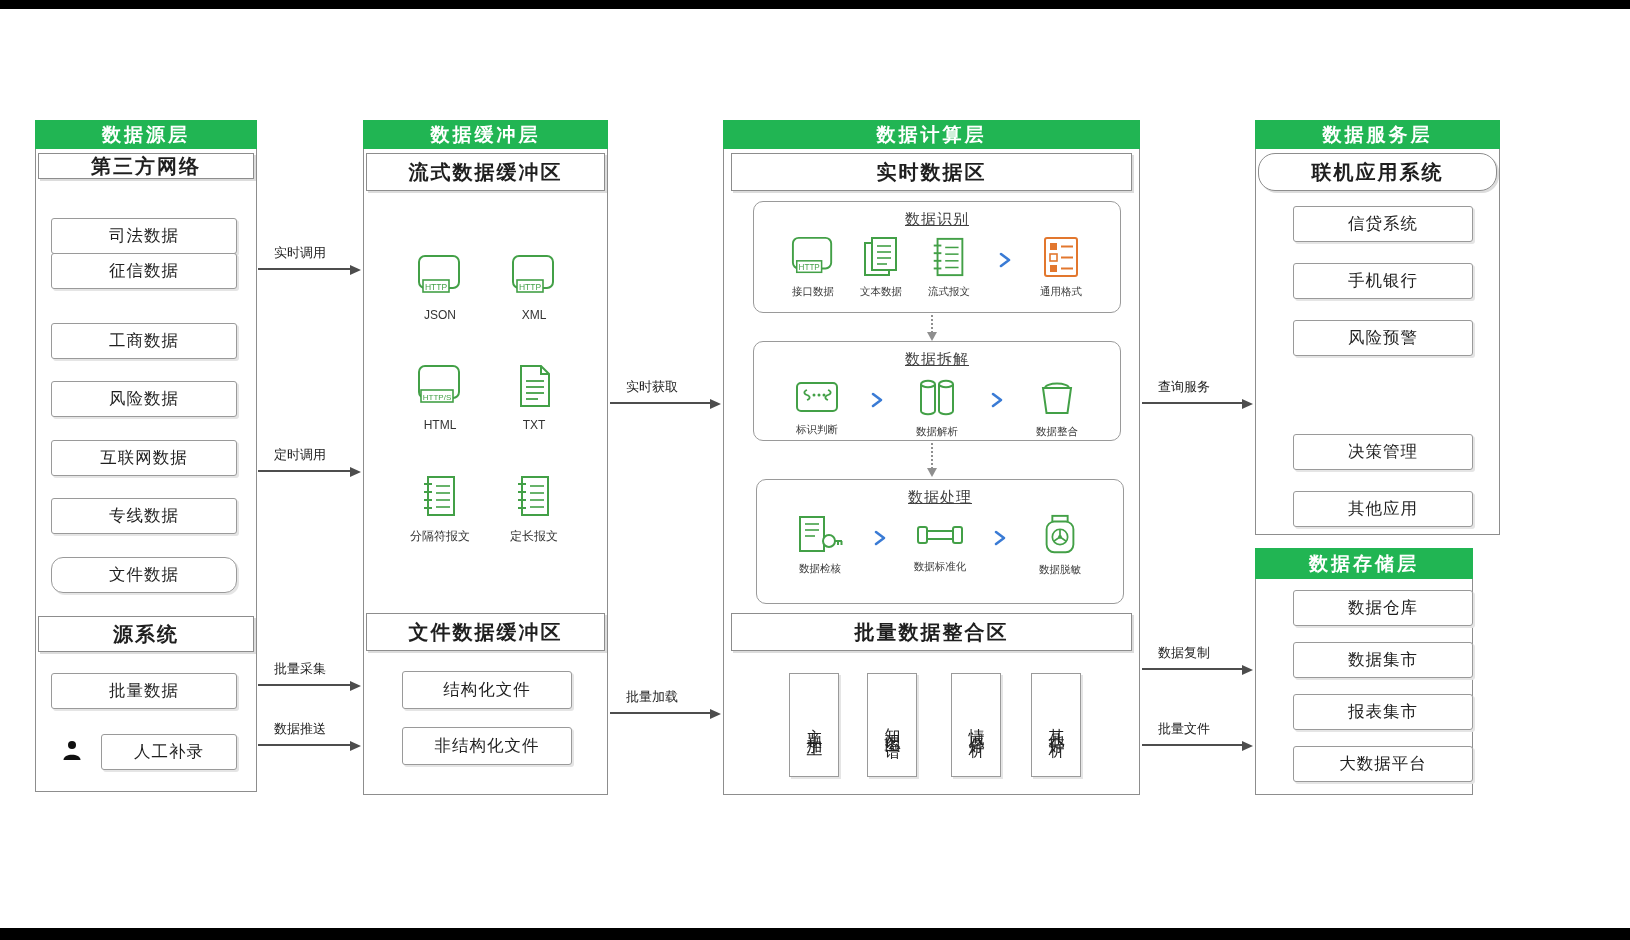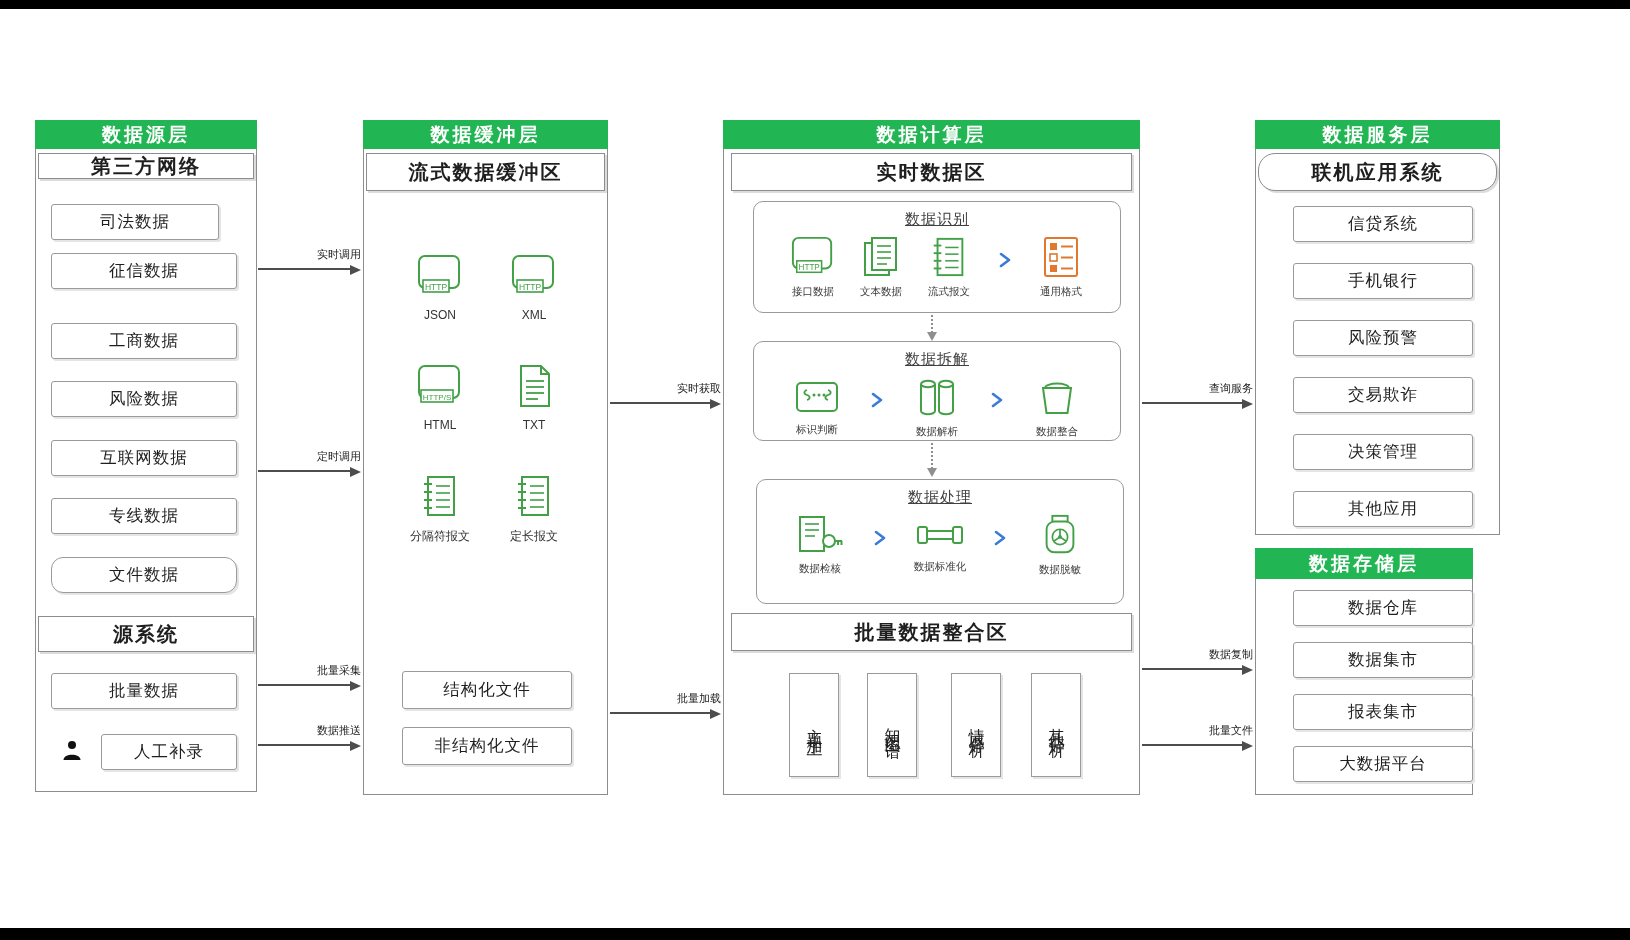--- a/index.html
+++ b/index.html
@@ -24,22 +24,22 @@
   .stagetitle { text-align:center; font-size:15px; color:#404040; padding-top:8px; letter-spacing:1px;text-decoration:underline; }
   .icons-row { display:flex; align-items:center; justify-content:center; padding-top:6px; }
   .icell { display:flex; flex-direction:column; align-items:center; min-width:62px; }
   .icell .lb { font-size:10.5px; color:#3a3a3a; margin-top:2px; white-space:nowrap; }
   .chev { display:flex; align-items:center; margin:0 12px 14px 12px; }
 
   .bufcell { position:absolute; width:96px; display:flex; flex-direction:column; align-items:center; }
   .bufcell .lb { font-size:12px; color:#333; margin-top:5px; white-space:nowrap; }
 
   .arrow { position:absolute; }
-  .arrow .lbl { position:absolute; left:16px; right:0; bottom:8px; text-align:right;
-                font-size:11px; color:#222; white-space:nowrap; }
+  .arrow .lbl { position:absolute; left:16px; right:0; bottom:8px; text-align:left;
+                font-size:13px; color:#222; white-space:nowrap; }
   .arrow .line { position:absolute; left:0; right:9px; bottom:0; height:2px; background:#4d4d4d; }
   .arrow .head { position:absolute; right:0; bottom:-4.5px; width:0; height:0;
                  border-left:11px solid #4d4d4d; border-top:5.5px solid transparent;
                  border-bottom:5.5px solid transparent; }
 
   .vdots { position:absolute; width:0; border-left:2px dotted #8f8f8f; }
   .vdots .head { position:absolute; left:-6px; bottom:-8px; width:0; height:0;
                  border-top:9px solid #8f8f8f; border-left:5px solid transparent;
                  border-right:5px solid transparent; }
 
@@ -53,21 +53,21 @@
 <body>
 
 <div class="stage">
   <div class="bar top"></div>
   <div class="bar bottom"></div>
 
   <div class="col" style="left:35px;top:120px;width:222px;height:672px;">
     <div class="ghead">数据源层</div>
     <div class="tbox" style="left:2px;right:2px;top:32px;height:26px;">第三方网络</div>
 
-    <div class="item" style="left:15px;width:168px;top:83px;height:36px;">司法数据</div>
+    <div class="item" style="left:15px;width:186px;top:97px;height:36px;">司法数据</div>
     <div class="item" style="left:15px;width:186px;top:132px;height:36px;">征信数据</div>
     <div class="item" style="left:15px;width:186px;top:202px;height:36px;">工商数据</div>
     <div class="item" style="left:15px;width:186px;top:260px;height:36px;">风险数据</div>
     <div class="item" style="left:15px;width:186px;top:319px;height:36px;">互联网数据</div>
     <div class="item" style="left:15px;width:186px;top:377px;height:36px;">专线数据</div>
     <div class="item" style="left:15px;width:186px;top:436px;height:36px;border-radius:12px;">文件数据</div>
 
     <div class="tbox" style="left:2px;right:2px;top:495px;height:36px;">源系统</div>
     <div class="item" style="left:15px;width:186px;top:552px;height:36px;">批量数据</div>
 
@@ -155,20 +155,21 @@
           <line x1="6" y1="35" x2="14" y2="35" stroke="#43a047" stroke-width="2"></line>
           <line x1="18" y1="13" x2="32" y2="13" stroke="#43a047" stroke-width="1.6"></line>
           <line x1="18" y1="20" x2="32" y2="20" stroke="#43a047" stroke-width="1.6"></line>
           <line x1="18" y1="27" x2="32" y2="27" stroke="#43a047" stroke-width="1.6"></line>
           <line x1="18" y1="34" x2="32" y2="34" stroke="#43a047" stroke-width="1.6"></line>
         </svg>
       </span>
       <span class="lb">定长报文</span>
     </div>
 
+    <div class="tbox" style="left:2px;right:2px;top:492px;height:38px;">文件数据缓冲区</div>
     <div class="item" style="left:38px;width:170px;top:550px;height:38px;">结构化文件</div>
     <div class="item" style="left:38px;width:170px;top:606px;height:38px;">非结构化文件</div>
   </div>
 
   <div class="col" style="left:723px;top:120px;width:417px;height:675px;">
     <div class="ghead">数据计算层</div>
     <div class="tbox" style="left:7px;right:7px;top:32px;height:38px;">实时数据区</div>
 
     <div class="stagebox" style="left:29px;top:80px;width:368px;height:112px;">
       <div class="stagetitle">数据识别</div>
@@ -356,21 +357,20 @@
     <div class="vbox" style="left:227px;top:552px;width:50px;height:104px;">情感分析</div>
     <div class="vbox" style="left:307px;top:552px;width:50px;height:104px;">其他分析</div>
   </div>
 
   <div class="col" style="left:1255px;top:120px;width:245px;height:415px;">
     <div class="ghead">数据服务层</div>
     <div class="tbox" style="left:2px;right:2px;top:32px;height:38px;border-radius:17px;">联机应用系统</div>
     <div class="item" style="left:37px;width:180px;top:85px;height:36px;">信贷系统</div>
     <div class="item" style="left:37px;width:180px;top:142px;height:36px;">手机银行</div>
     <div class="item" style="left:37px;width:180px;top:199px;height:36px;">风险预警</div>
-    <div class="item" style="left:37px;width:180px;top:256px;height:36px;">交易欺诈</div>
     <div class="item" style="left:37px;width:180px;top:313px;height:36px;">决策管理</div>
     <div class="item" style="left:37px;width:180px;top:370px;height:36px;">其他应用</div>
   </div>
 
   <div class="col" style="left:1255px;top:548px;width:218px;height:247px;">
     <div class="ghead" style="height:31px;">数据存储层</div>
     <div class="item" style="left:37px;width:180px;top:41px;height:36px;">数据仓库</div>
     <div class="item" style="left:37px;width:180px;top:93px;height:36px;">数据集市</div>
     <div class="item" style="left:37px;width:180px;top:145px;height:36px;">报表集市</div>
     <div class="item" style="left:37px;width:180px;top:197px;height:36px;">大数据平台</div>

